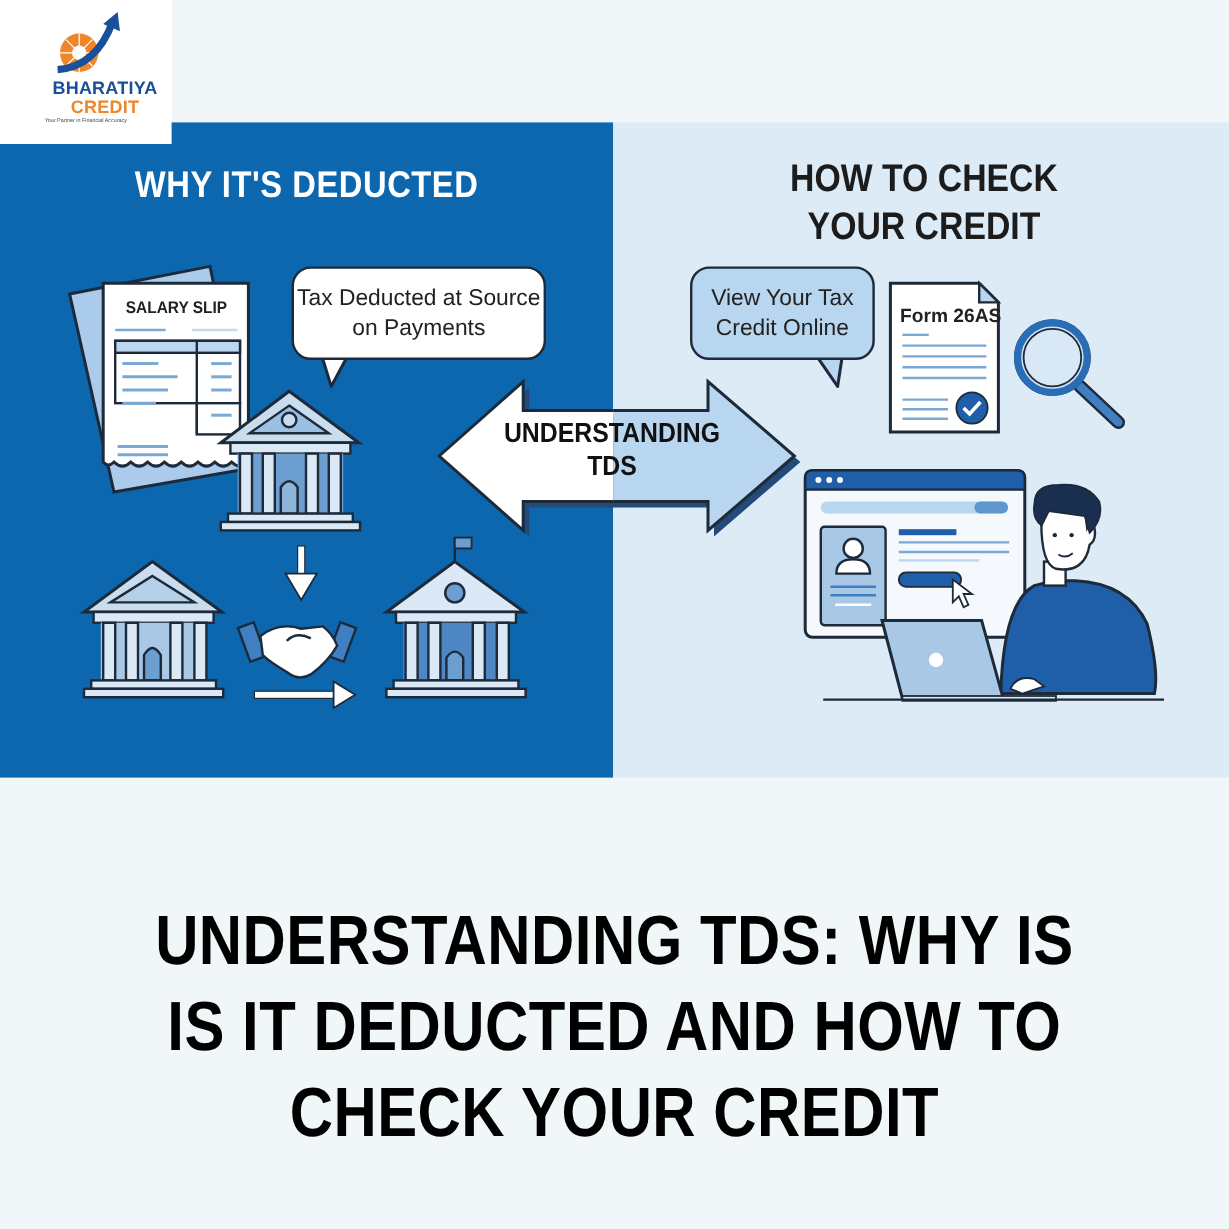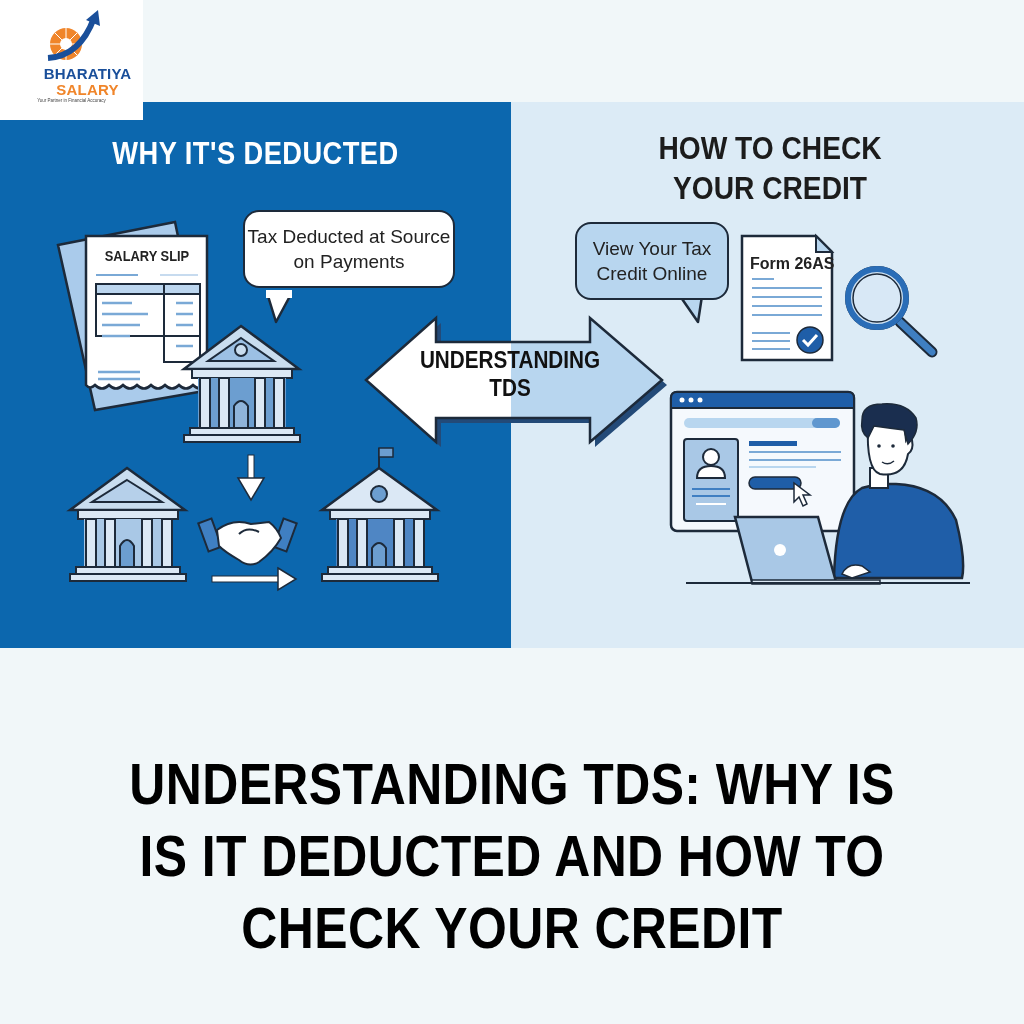--- a/index.html
+++ b/index.html
@@ -13,21 +13,21 @@
   .logo-title.l2 { top: 81px; color: #f0852a; }
   .logo-tag { position: absolute; left: 0; top: 98px; width: 143px; text-align: center; font-size: 4.5px; color: #444; }
 
   .panel-left { position: absolute; left: 0; top: 102px; width: 511px; height: 546px; background: #0c67ae; }
   .panel-right { position: absolute; left: 511px; top: 102px; width: 513px; height: 546px; background: #dcebf6; }
 
   .heading-left { position: absolute; left: 0; top: 136px; width: 511px; text-align: center; color: #ffffff; font-weight: 700; font-size: 31px; letter-spacing: 0.5px; transform: scaleX(0.88); }
   .heading-right { position: absolute; left: 580px; top: 128px; width: 380px; text-align: center; color: #1c1c1c; font-weight: 700; font-size: 32px; line-height: 40px; transform: scaleX(0.88); }
 
   .bubble { position: absolute; border: 2.5px solid #1d2a3a; border-radius: 16px; display: flex; align-items: center; justify-content: center; text-align: center; color: #222; font-size: 19px; line-height: 25px; }
-  .bubble-left { left: 243px; top: 210px; width: 212px; height: 78px; background: #ffffff; }
+  .bubble-left { left: 243px; top: 222px; width: 212px; height: 78px; background: #ffffff; }
   .bubble-right { left: 575px; top: 222px; width: 154px; height: 78px; background: #b8d6ef; }
   .center-arrow-text { position: absolute; left: 360px; top: 346px; width: 300px; text-align: center; font-weight: 700; font-size: 23px; line-height: 28px; color: #111; transform: scaleX(0.9); }
 
   .svg-layer { position: absolute; left: 0; top: 0; width: 1024px; height: 1024px; }
 
   .slip-title { position: absolute; left: 97px; top: 248px; width: 100px; text-align: center; font-weight: 700; font-size: 14px; color: #222; transform: scaleX(0.92); }
   .form-title { position: absolute; left: 750px; top: 255px; width: 90px; font-weight: 700; font-size: 16px; color: #222; }
 
   .main-title { position: absolute; left: 30px; top: 748px; width: 964px; text-align: center; color: #000; font-weight: 700; font-size: 58px; line-height: 72px; letter-spacing: 0.5px; transform: scaleX(0.86); transform-origin: center; }
 </style>
@@ -41,21 +41,21 @@
     <g stroke="#ffffff" stroke-width="1">
       <line x1="26" y1="20" x2="26" y2="52"></line>
         <line x1="10" y1="36" x2="42" y2="36"></line>
       <line x1="15" y1="25" x2="37" y2="47"></line>
         <line x1="37" y1="25" x2="15" y2="47"></line>
     </g>
     <path d="M8 50 Q 40 48 54 10" stroke="#1a4f9a" stroke-width="6" fill="none"></path>
     <polygon points="46,12 58,2 60,18" fill="#1a4f9a"></polygon>
   </svg>
   <div class="logo-title l1">BHARATIYA</div>
-  <div class="logo-title l2">SALARY</div>
+  <div class="logo-title l2">CREDIT</div>
   <div class="logo-tag">Your Partner in Financial Accuracy</div>
 </div>
 
 <div class="panel-left"></div>
 <div class="panel-right"></div>
 
 <div class="heading-left">WHY IT'S DEDUCTED</div>
 <div class="heading-right">
   <div>HOW TO CHECK</div>
   <div>YOUR CREDIT</div>

